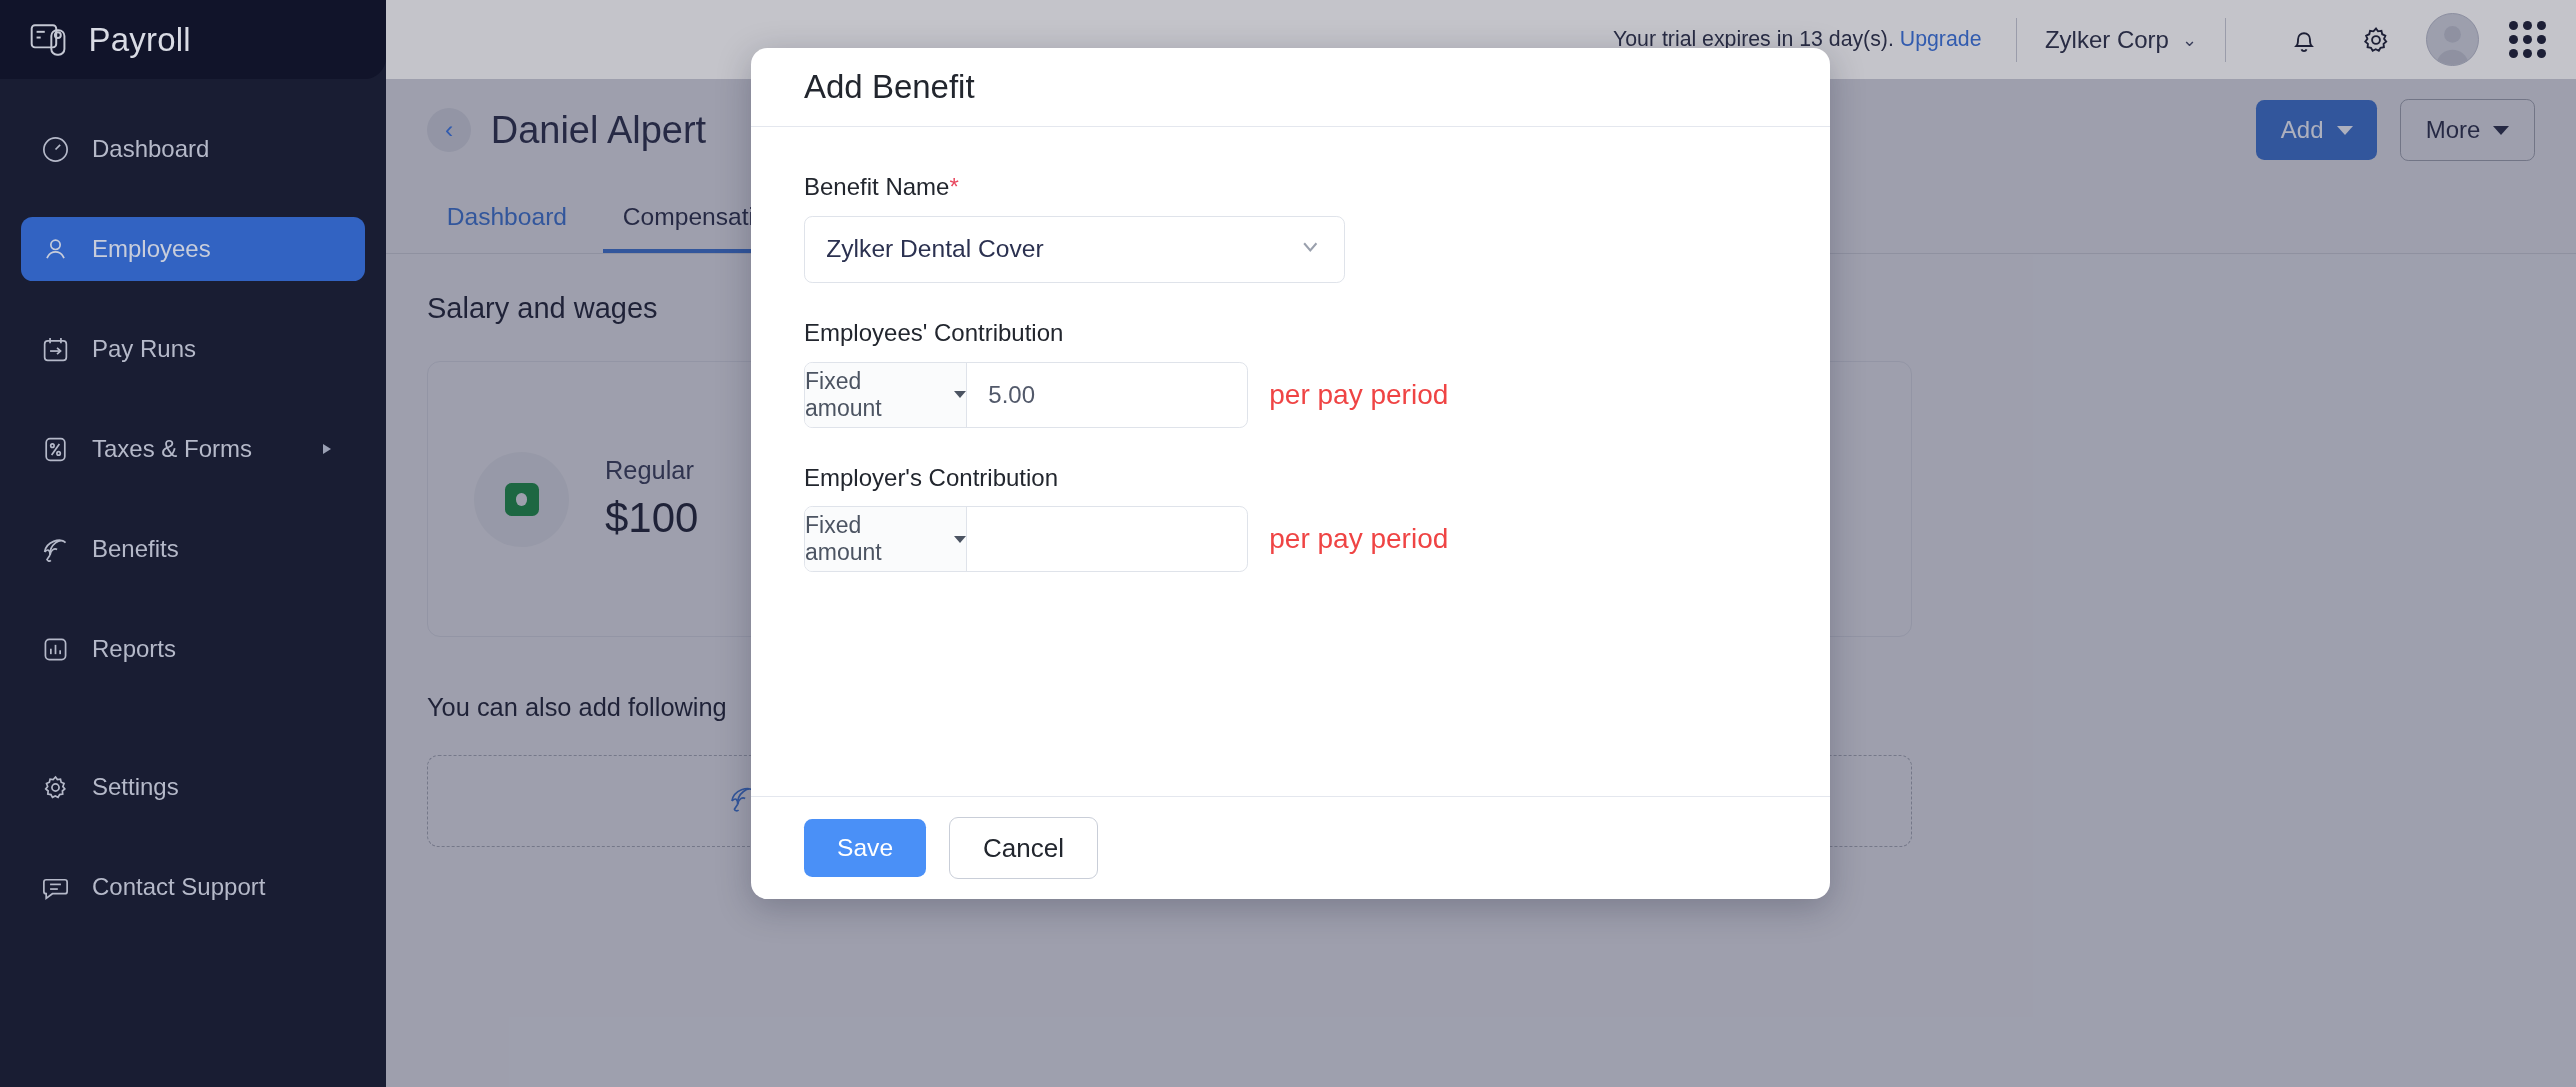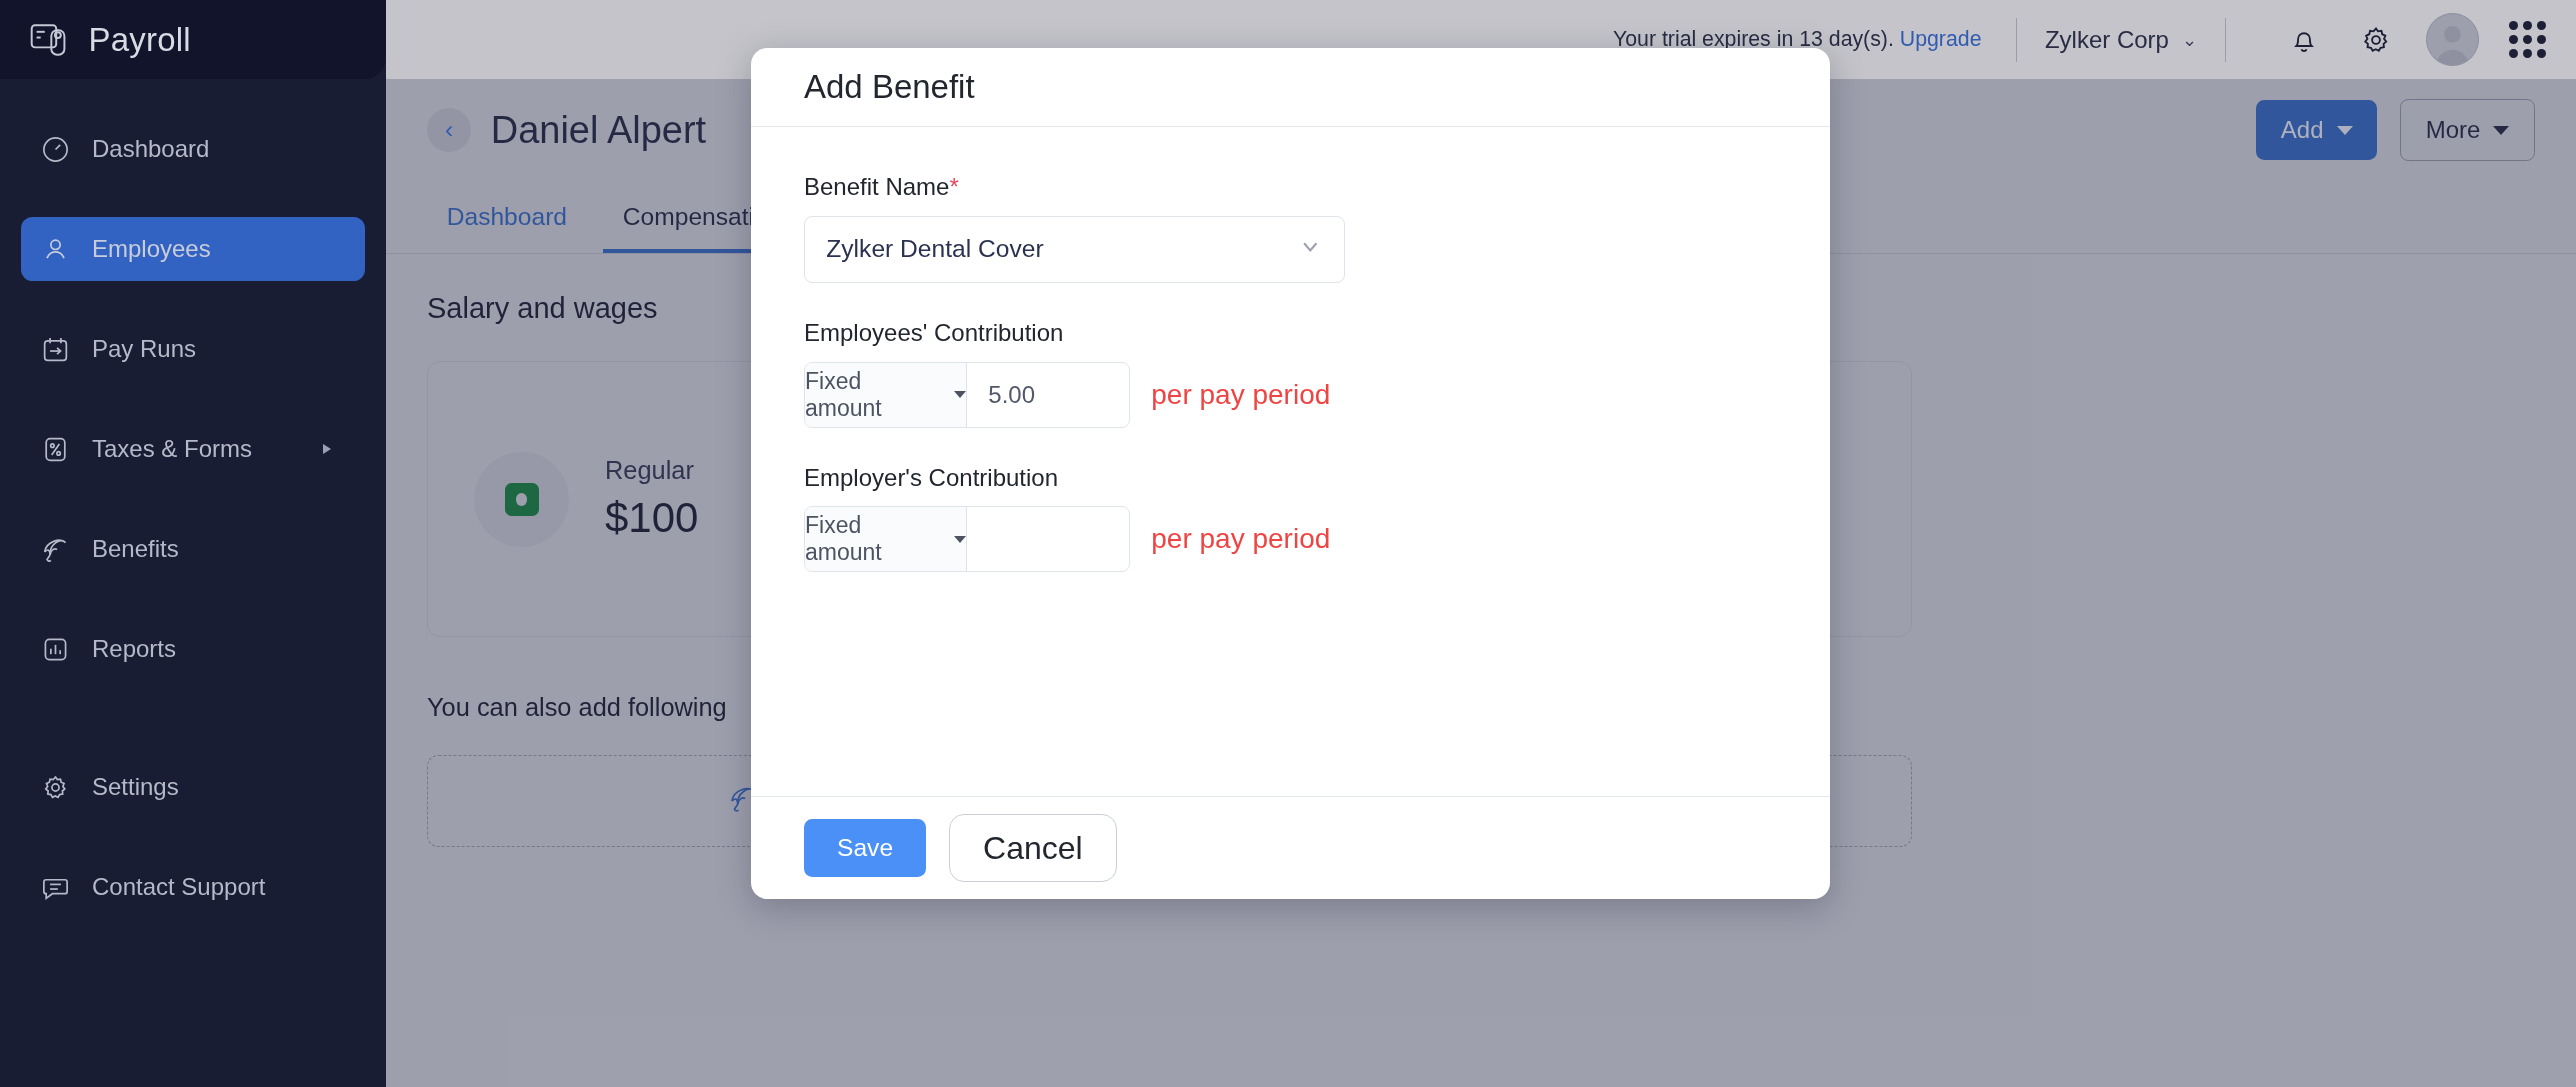--- a/index.html
+++ b/index.html
@@ -157,39 +157,39 @@
 
   .select-box {
     width: 541px; height: 67px; border: 0.8px solid #dfe3ea; border-radius: 8.2px;
     display: flex; align-items: center; padding: 0 21.3px; background: #fff;
   }
   .select-val { flex: 1; font-size: 24.6px; color: #2b3150; }
   .chev-dn { color: #9aa0ad; font-size: 21.3px; }
 
   .combo-row { display: flex; align-items: center; gap: 21.3px; }
   .combo {
-    display: flex; height: 66px; width: 326px;
+    display: flex; height: 66px; width: 444px;
     border: 0.8px solid #dfe3ea; border-radius: 8.2px; overflow: hidden; background: #fff;
   }
   .combo-type {
     width: 162px; background: #fafbfc; border-right: 0.8px solid #dfe3ea;
     display: flex; align-items: center; justify-content: center; gap: 11.5px;
     font-size: 23px; color: #4c5462;
   }
   .combo-type .caret-dn { border-top-color: #4c5462; border-left-width: 6.6px; border-right-width: 6.6px; border-top-width: 7.4px; }
   .combo-val { flex: 1; display: flex; align-items: center; padding-left: 21.3px; font-size: 24px; color: #52596a; }
   .suffix { font-size: 28px; color: #ef4444; }
 
   .btn-save {
     background: #4a90f7; color: #fff; border: none; border-radius: 8.2px;
     font-size: 24.6px; padding: 14.8px 33px; font-family: "Liberation Sans", sans-serif;
   }
   .btn-cancel {
-    background: #fff; color: #22262e; border: 0.8px solid #c9ced8; border-radius: 15px;
-    font-size: 32px; padding: 14.8px 33px; font-family: "Liberation Sans", sans-serif; text-align: right;
+    background: #fff; color: #22262e; border: 0.8px solid #c9ced8; border-radius: 9px;
+    font-size: 26px; padding: 14.8px 33px; font-family: "Liberation Sans", sans-serif; text-align: right;
   }
 </style>
 </head>
 <body>
 
 <div id="root">
 
   <aside class="sidebar">
     <div class="brand">
       <span class="brand-icon">

